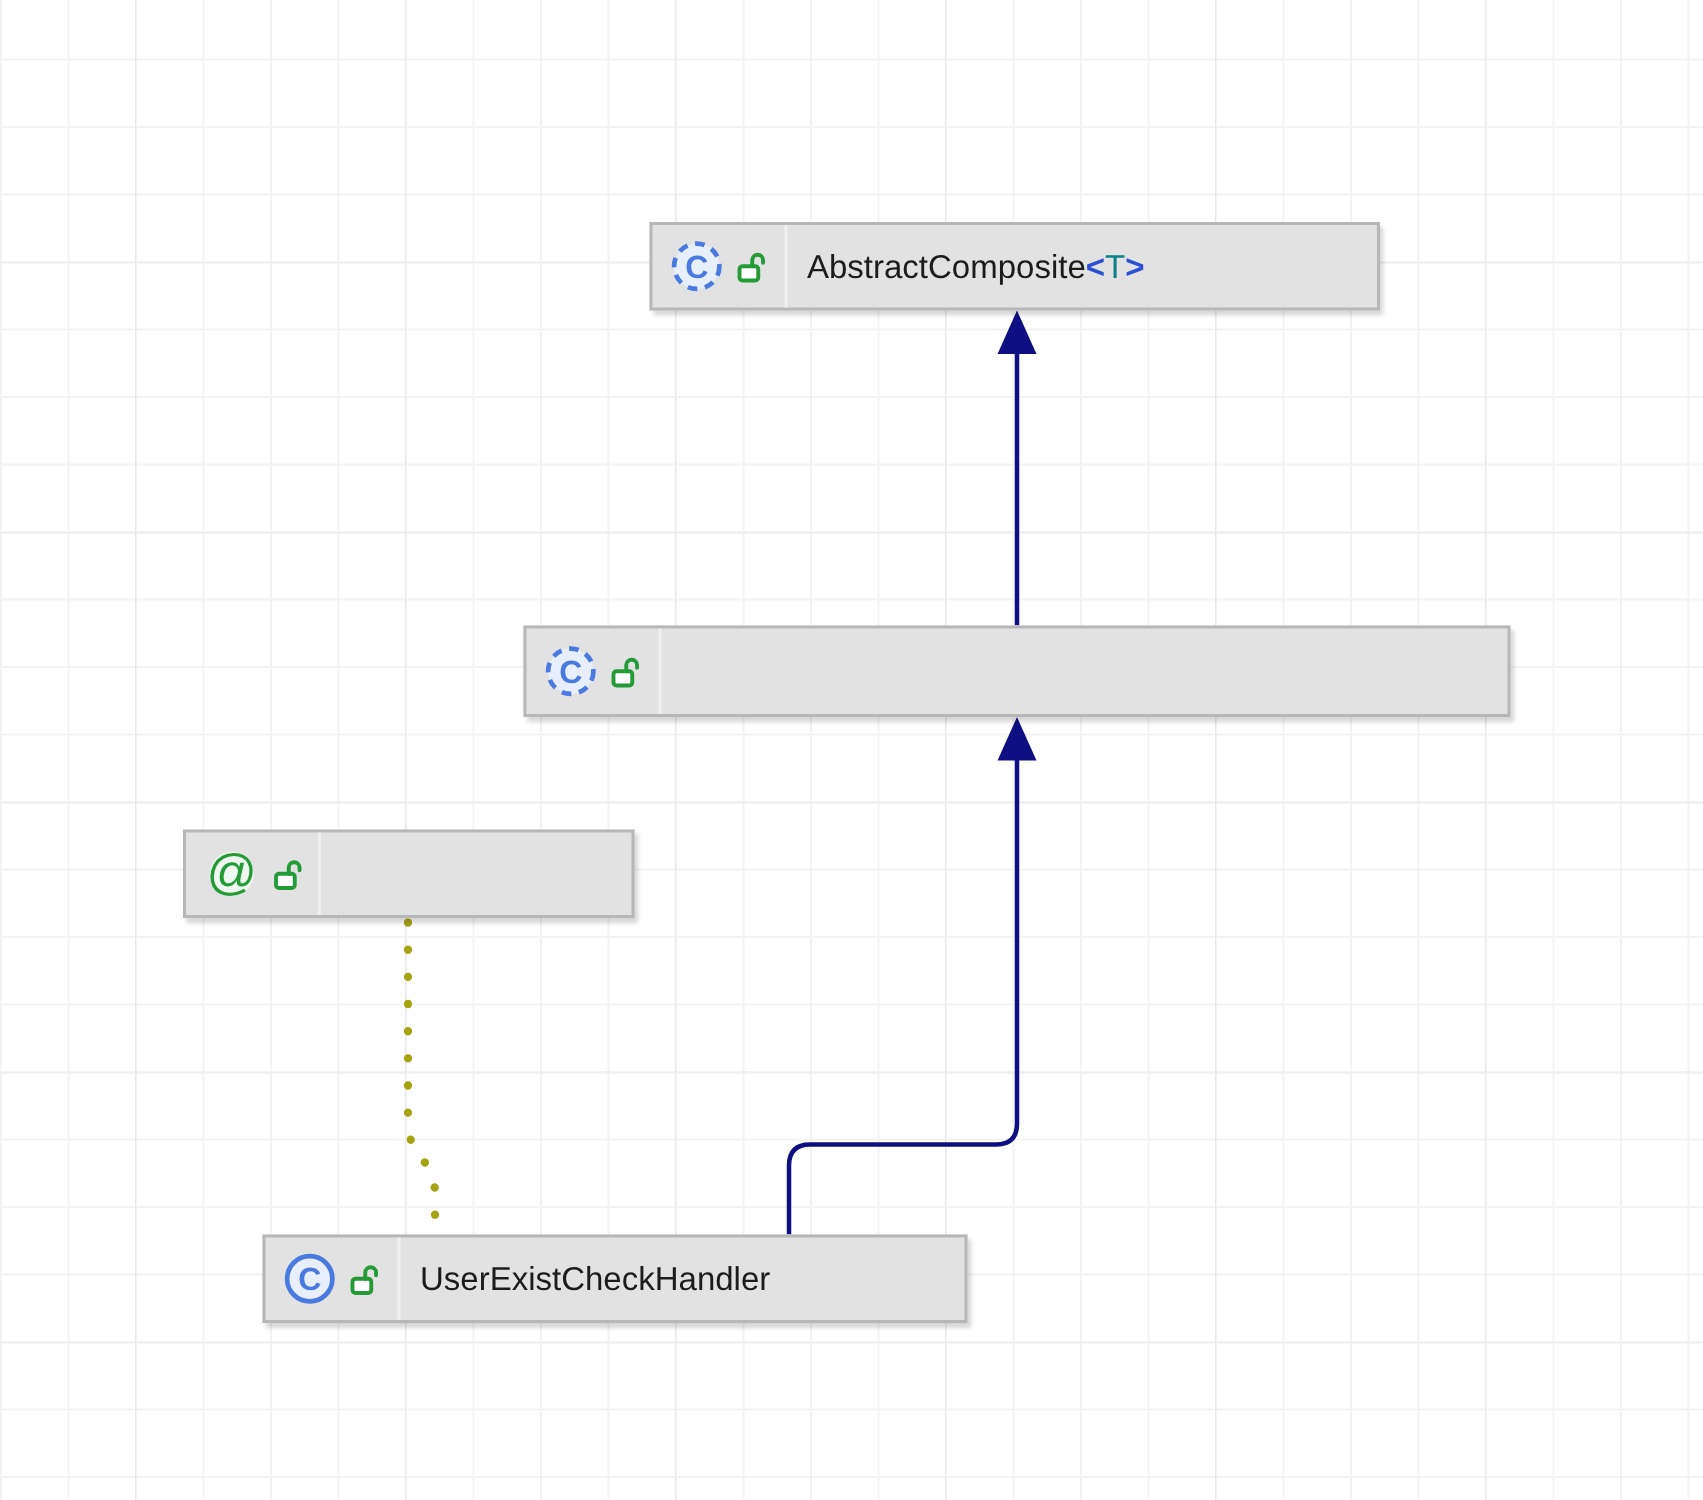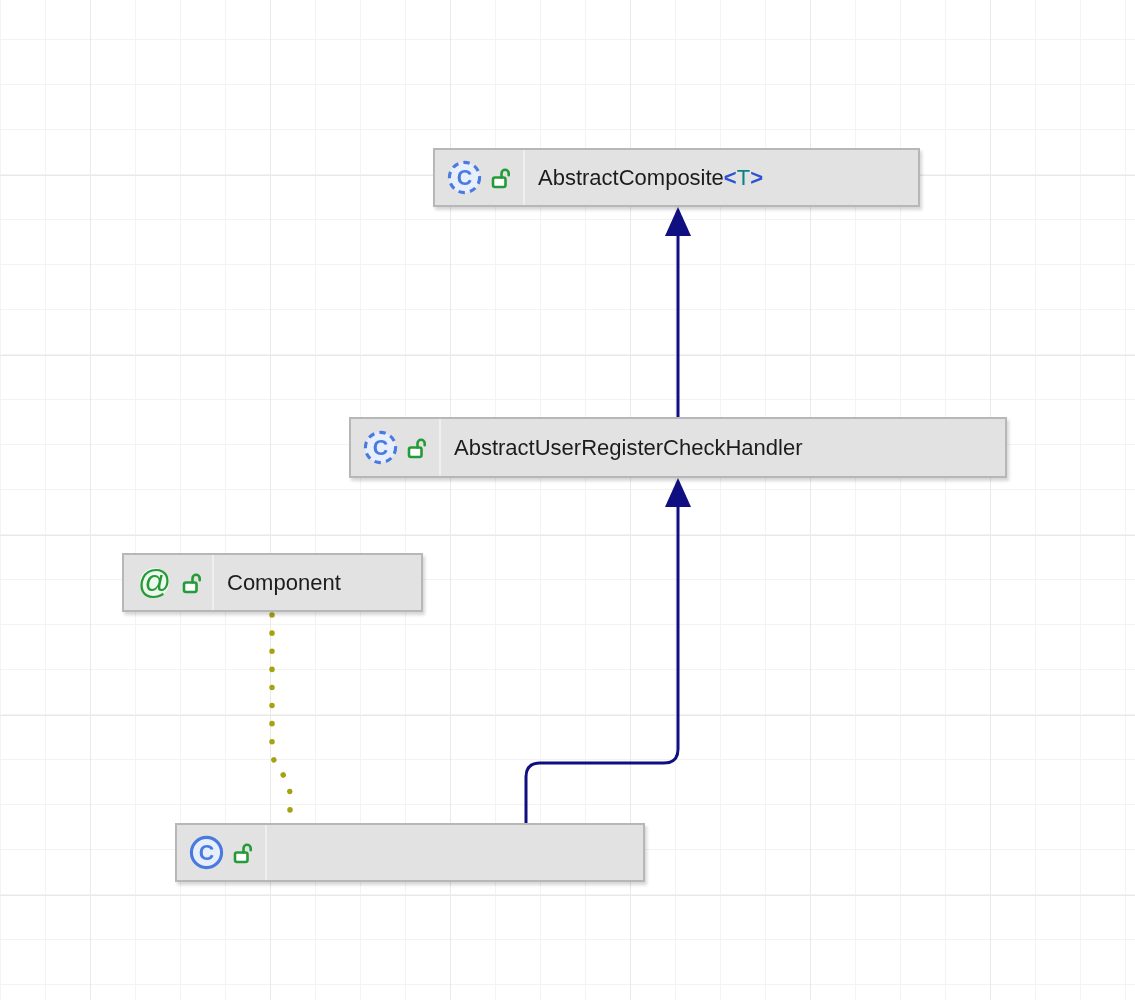--- a/index.html
+++ b/index.html
@@ -86,43 +86,42 @@
     <span class="icons">
       <svg width="37" height="37" viewBox="0 0 38 38">
         <circle cx="19" cy="19" r="15.5" stroke-width="3.2" stroke-dasharray="6.6 5.3" fill="#e7effc" stroke="#4a7ae0"></circle>
         <text class="badge-text" x="19" y="27" font-size="22" text-anchor="middle" fill="#4a7ae0">C</text>
       </svg>
       <svg width="21" height="25" viewBox="0 0 21 25">
         <rect x="2" y="12.5" width="12.5" height="9.5" rx="2" fill="#ffffff" stroke-width="2.6" stroke="#259b38"></rect>
         <path d="M10.5 12.5 V8.4 a3.6 3.6 0 0 1 7.2 0 V10.2" fill="none" stroke-width="2.6" stroke-linecap="round" stroke="#259b38"></path>
       </svg>
     </span>
-    <span class="label">AbstractUserRegisterCheckHandler</span>
   </div>
 
   <div class="node" style="left:122px;top:553px;width:301px;height:59px;">
     <span class="icons">
       <svg width="39" height="39" viewBox="0 0 40 40">
         <circle cx="20" cy="20" r="15" fill="#eef8ee"></circle>
         <text x="20" y="30.5" font-size="34" text-anchor="middle" font-family="Liberation Sans, sans-serif" fill="#259b38">@</text>
       </svg>
       <svg width="21" height="25" viewBox="0 0 21 25">
         <rect x="2" y="12.5" width="12.5" height="9.5" rx="2" fill="#ffffff" stroke-width="2.6" stroke="#259b38"></rect>
         <path d="M10.5 12.5 V8.4 a3.6 3.6 0 0 1 7.2 0 V10.2" fill="none" stroke-width="2.6" stroke-linecap="round" stroke="#259b38"></path>
       </svg>
     </span>
-    <span class="label">Component</span>
   </div>
 
   <div class="node" style="left:175px;top:823px;width:470px;height:59px;">
     <span class="icons">
       <svg width="37" height="37" viewBox="0 0 38 38">
         <circle cx="19" cy="19" r="15.5" stroke-width="3.2" fill="#e7effc" stroke="#4a7ae0"></circle>
         <text class="badge-text" x="19" y="27" font-size="22" text-anchor="middle" fill="#4a7ae0">C</text>
       </svg>
       <svg width="21" height="25" viewBox="0 0 21 25">
         <rect x="2" y="12.5" width="12.5" height="9.5" rx="2" fill="#ffffff" stroke-width="2.6" stroke="#259b38"></rect>
         <path d="M10.5 12.5 V8.4 a3.6 3.6 0 0 1 7.2 0 V10.2" fill="none" stroke-width="2.6" stroke-linecap="round" stroke="#259b38"></path>
       </svg>
     </span>
+    <span class="label">UserExistCheckHandler</span>
   </div>
 
 </div>
 
 </body></html>

